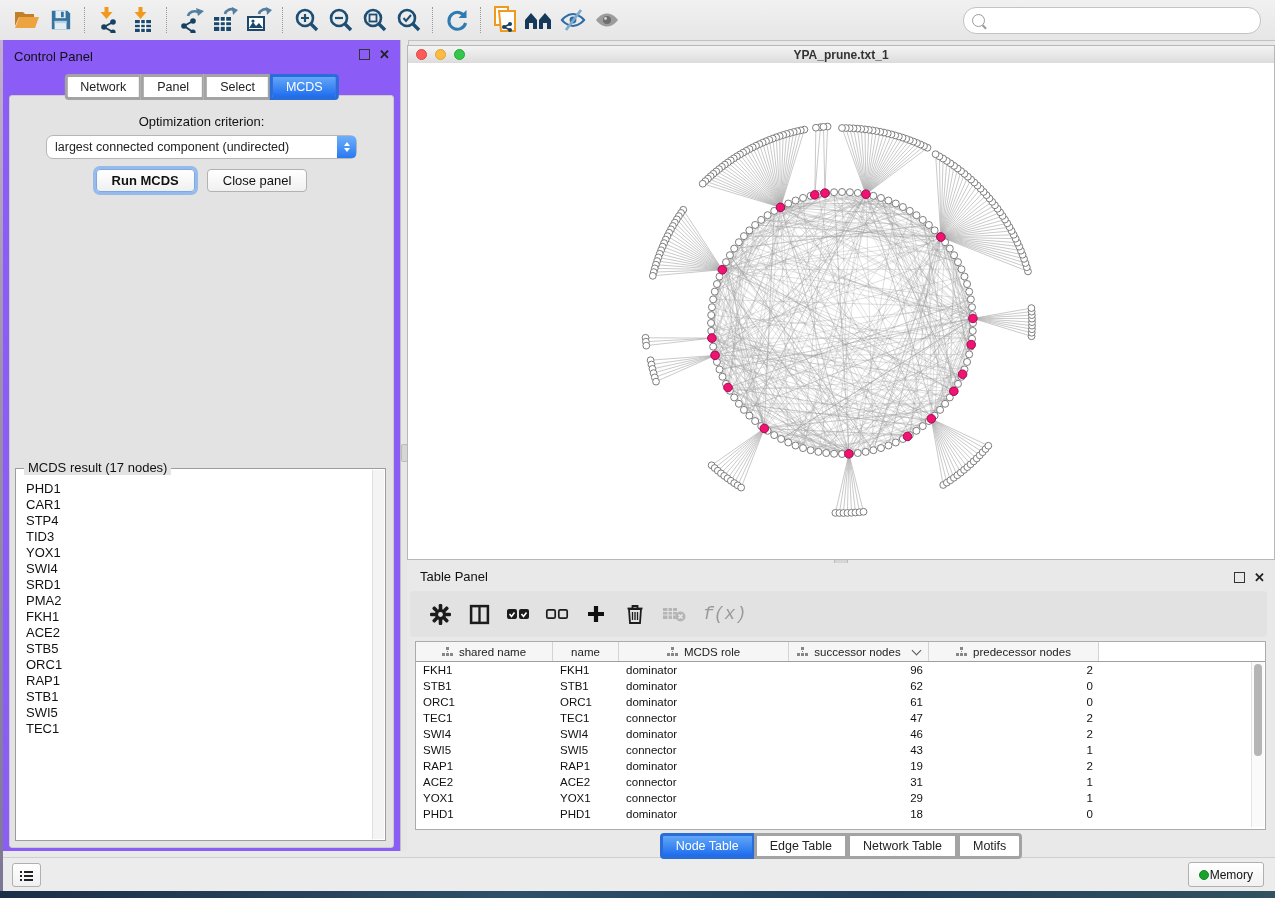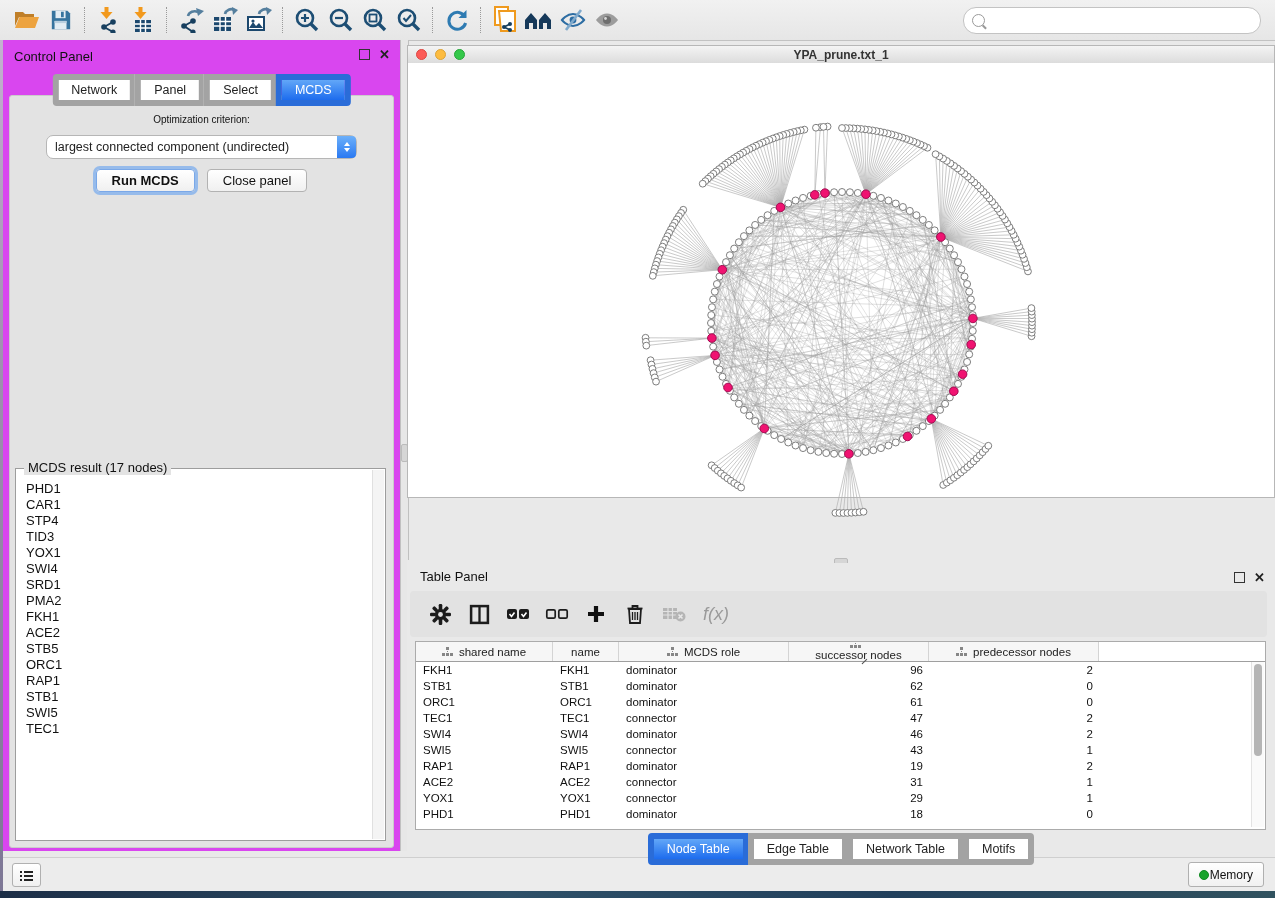--- a/index.html
+++ b/index.html
@@ -14,34 +14,34 @@
        border-bottom:1px solid #c2c2c2;display:flex;align-items:center;}
   .tbtn{width:34px;height:32px;display:flex;align-items:center;justify-content:center;flex:0 0 auto;}
   .tsep{width:1px;height:26px;border-left:1px dotted #9a9a9a;margin:0 6px;flex:0 0 auto;}
   .searchbox{position:absolute;right:14px;top:7px;width:288px;height:25px;background:#fff;
        border:1px solid #c3c3c3;border-radius:13px;display:flex;align-items:center;padding-left:8px;}
   .searchbox input{border:none;outline:none;flex:1;font-size:12px;background:transparent;margin-left:6px;}
   .mag{width:11px;height:11px;border:1.6px solid #9a9a9a;border-radius:50%;position:relative;}
   .mag:after{content:"";position:absolute;width:5px;height:1.6px;background:#9a9a9a;
        transform:rotate(45deg);left:9px;top:11px;}
   
-  .ctrl{position:absolute;left:3px;top:40px;width:397px;bottom:40px;background:#d946ef;}
+  .ctrl{position:absolute;left:3px;top:40px;width:397px;bottom:40px;background:#8b5cf6;}
   .cp-title{position:absolute;left:11px;top:9px;font-size:13px;color:#111;}
   .winbtns{position:absolute;right:10px;top:9px;display:flex;gap:9px;align-items:center;}
   .float-ic{width:9px;height:9px;border:1.6px solid #333;}
   .close-ic{font-size:13px;font-weight:bold;color:#222;line-height:9px;}
   .segbar{position:absolute;top:34px;left:50%;transform:translateX(-50%);display:flex;z-index:5;}
-  .seg{background:#fff;border:6px solid #a3a3a3;margin-left:-1px;padding:3px 13px;font-size:12.5px;
+  .seg{background:#fff;border:3px solid #a3a3a3;margin-left:-1px;padding:3px 13px;font-size:12.5px;
        color:#222;white-space:nowrap;}
   .seg:first-child{border-radius:4px 0 0 4px;margin-left:0;}
   .seg:last-child{border-radius:0 4px 4px 0;}
   .seg.sel{background:linear-gradient(#62a7f8,#1d6cee);border-color:#2a6cd8;color:#fff;}
   .cp-body{position:absolute;top:55px;left:6px;right:6px;bottom:3px;background:#e3e3e3;
        border:1px solid #cbcbcb;border-radius:3px;}
-  .crit-label{position:absolute;top:18px;left:0;right:0;text-align:center;font-size:10px;color:#111;}
+  .crit-label{position:absolute;top:18px;left:0;right:0;text-align:center;font-size:13px;color:#111;}
   .popup{position:absolute;top:39px;left:36px;right:36px;height:22px;background:#fff;
        border:1px solid #b6b6b6;border-radius:7px;display:flex;align-items:center;}
   .popup-text{flex:1;font-size:12.5px;padding-left:8px;white-space:nowrap;overflow:hidden;}
   .stepper{width:19px;height:22px;border-radius:0 4px 4px 0;background:linear-gradient(#6cb0fa,#2a79f2);
        display:flex;flex-direction:column;align-items:center;justify-content:center;gap:2px;}
   .arr-up{width:0;height:0;border-left:3.5px solid transparent;border-right:3.5px solid transparent;border-bottom:4.5px solid #fff;}
   .arr-dn{width:0;height:0;border-left:3.5px solid transparent;border-right:3.5px solid transparent;border-top:4.5px solid #fff;}
   .btnrow{position:absolute;top:73px;left:0;right:0;display:flex;justify-content:center;gap:12px;}
   .macbtn{background:linear-gradient(#ffffff,#f0f0f0);border:1px solid #b2b2b2;border-radius:4px;
        font-size:13px;padding:3px 15px;color:#111;}
@@ -51,38 +51,38 @@
   .mcds-list{position:absolute;inset:6px 13px 2px 2px;overflow:hidden;padding-left:8px;padding-top:6px;}
   .mcds-item{font-size:13px;line-height:16px;color:#111;}
   .vtrack{position:absolute;top:1px;bottom:1px;right:1px;width:11px;background:#f4f4f4;border-left:1px solid #e0e0e0;}
   
   .vsplit{position:absolute;left:400px;top:40px;width:7px;bottom:40px;background:#e7e7e7;
        border-left:1px solid #c0c0c0;border-right:1px solid #c0c0c0;}
   .vhandle{position:absolute;left:0;right:0;top:404px;height:16px;background:#d6d6d6;border:1px solid #bbb;border-radius:2px;}
   .hsplit{position:absolute;left:407px;right:0;top:560px;height:3px;background:#e9e9e9;}
   .hhandle{position:absolute;left:427px;top:-2px;width:12px;height:6px;background:#d6d6d6;border:1px solid #bbb;border-radius:2px;}
   
-  .netwin{position:absolute;left:407px;right:0;top:45px;height:453px;border:1px solid #b7b7b7;
+  .netwin{position:absolute;left:407px;right:0;top:45px;height:515px;border:1px solid #b7b7b7;
        box-sizing:border-box;background:#fff;}
   .net-titlebar{height:17px;background:linear-gradient(#f4f4f4,#dcdcdc);border-bottom:1px solid #b4b4b4;
        position:relative;display:flex;align-items:center;justify-content:center;}
   .net-title{font-size:12px;font-weight:bold;color:#333;}
   .lights{position:absolute;left:8px;top:3px;display:flex;gap:8px;}
   .light{width:11px;height:11px;border-radius:50%;}
   .l-red{background:#fc5b57;border:1px solid #dd4742;box-sizing:border-box;}
   .l-yel{background:#fdbc40;border:1px solid #dba338;box-sizing:border-box;}
   .l-grn{background:#34c84a;border:1px solid #27a53a;box-sizing:border-box;}
   .netcanvas{position:absolute;left:0;right:0;top:17px;bottom:0;background:#fff;}
   
   .tpanel{position:absolute;left:407px;right:0;top:563px;bottom:40px;background:#e9e9e9;}
   .tp-title{position:absolute;left:13px;top:6px;font-size:13px;color:#111;}
   .tp-toolbar{position:absolute;left:3px;right:8px;top:28px;height:46px;background:#e2e2e2;
        border-radius:4px;display:flex;align-items:center;padding-left:18px;}
   .ticon{width:24px;height:24px;display:flex;align-items:center;justify-content:center;margin-right:15px;}
-  .fx{font-family:Liberation Sans, sans-serif;font-style:italic;font-size:18px;color:#9a9a9a;margin-left:2px;}
+  .fx{font-family:Liberation Mono, monospace;font-style:italic;font-size:18px;color:#9a9a9a;margin-left:2px;}
   .ttable{position:absolute;left:8px;right:9px;top:78px;height:187px;background:#fff;border:1px solid #ababab;overflow:hidden;}
   .thead{display:flex;height:19px;border-bottom:1px solid #9f9f9f;background:#fff;}
   .thcell{display:flex;align-items:center;justify-content:center;font-size:11.5px;color:#222;
        border-right:1px solid #d4d4d4;background:#f6f6f6;box-sizing:border-box;flex:0 0 auto;}
   .colicon{position:relative;width:11px;height:10px;display:inline-block;margin-right:6px;flex:0 0 auto;}
   .colicon:before{content:"";position:absolute;left:4px;top:0;width:3px;height:3px;background:#868686;
        box-shadow:0 3px 0 -1px #868686;}
   .colicon:after{content:"";position:absolute;left:0;top:6px;width:3px;height:3px;background:#868686;
        box-shadow:4px 0 0 #868686,8px 0 0 #868686,4px -3px 0 -1px #868686;}
   .sortchev{width:6px;height:6px;border-left:1.4px solid #555;border-bottom:1.4px solid #555;
@@ -1303,21 +1303,21 @@
             <span class="colicon"></span>
             <span>shared name</span>
           </div>
           <div class="thcell" style="width: 66px;">
             <span>name</span>
           </div>
           <div class="thcell" style="width: 170px;">
             <span class="colicon"></span>
             <span>MCDS role</span>
           </div>
-          <div class="thcell" style="width: 140px; flex-direction: column;">
+          <div class="thcell" style="width: 140px;">
             <span class="colicon"></span>
             <span>successor nodes</span>
             <span class="sortchev"></span>
           </div>
           <div class="thcell" style="width: 170px;">
             <span class="colicon"></span>
             <span>predecessor nodes</span>
           </div>
         </div>
       <div>

